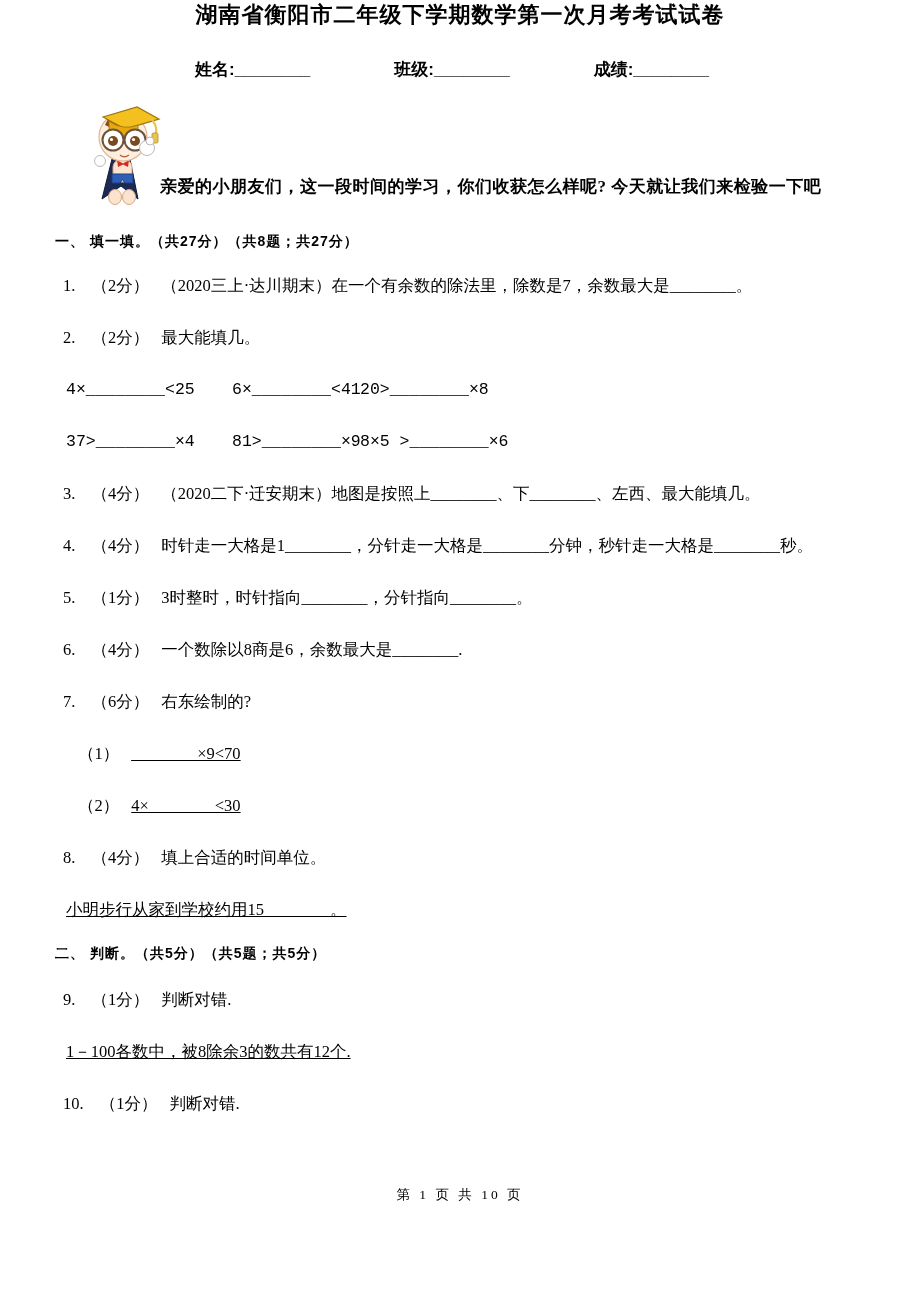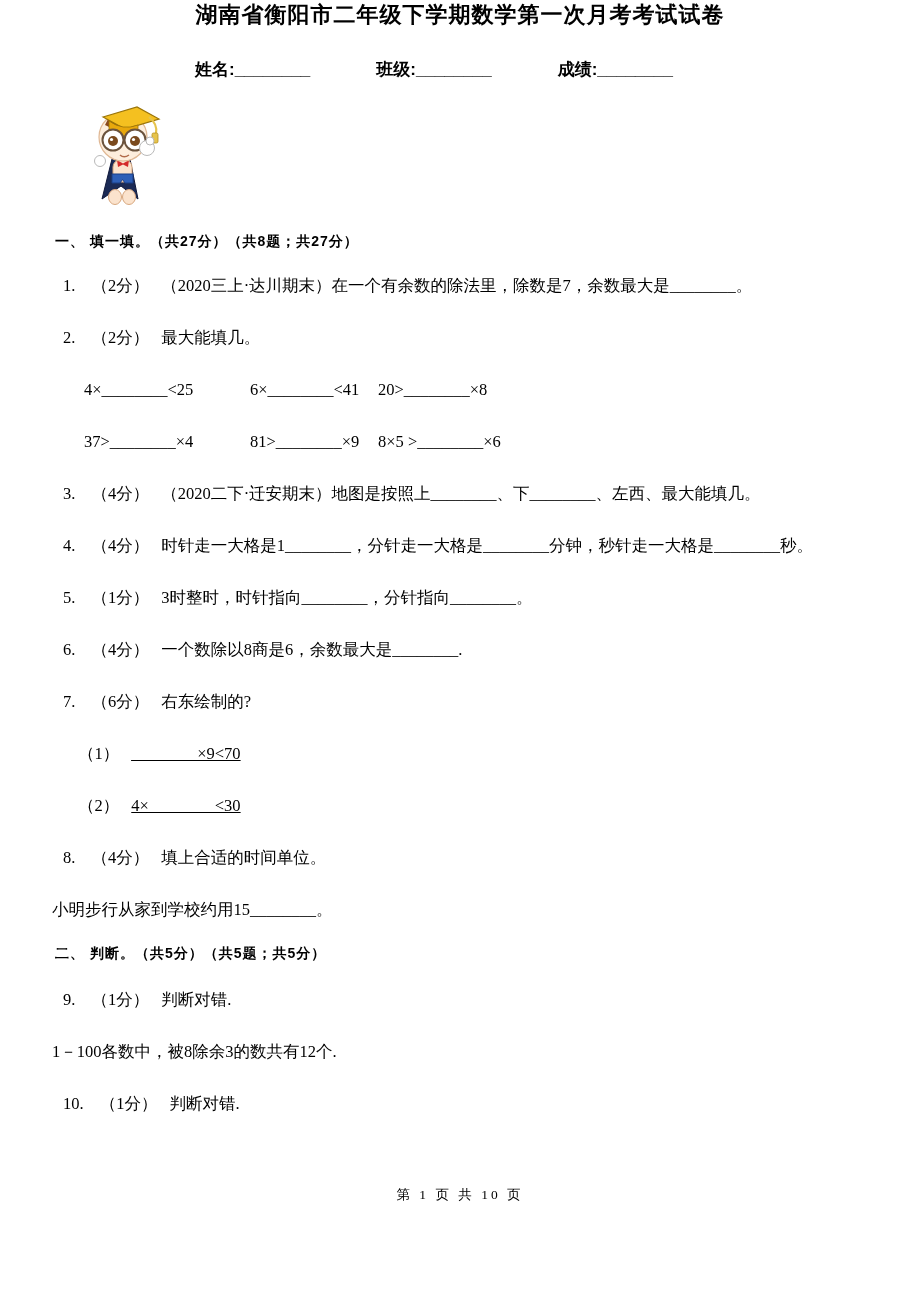--- a/index.html
+++ b/index.html
@@ -15,21 +15,21 @@
     text-align: center;
     font-size: 22px;
     font-weight: bold;
     font-family: "Liberation Sans", "DejaVu Sans", sans-serif;
     letter-spacing: 1px;
   }
   .fields-row {
     margin-top: 28px;
     padding-left: 195px;
     display: flex;
-    gap: 66px;
+    gap: 84px;
     font-size: 17px;
     font-weight: 600;
     font-family: "Liberation Sans", "DejaVu Sans", sans-serif;
   }
   .intro-block { position: relative; height: 118px; margin-top: 14px; }
   .mascot { position: absolute; left: 84px; top: 4px; }
   .intro-text {
     position: absolute; left: 160px; top: 80px;
     font-size: 17px; font-weight: 600;
     letter-spacing: 0.5px;
@@ -40,24 +40,24 @@
     font-size: 14px;
     font-weight: bold;
     font-family: "Liberation Sans", "DejaVu Sans", sans-serif;
     letter-spacing: 1px;
   }
   .sec-heading.sec2 { margin-top: 24px; }
   .line { margin-top: 30px; font-size: 16.5px; line-height: 22px; }
   .line.first { margin-top: 24px; }
   .line.q9 { margin-top: 26px; }
   .q   { margin-left: 63px; }
-  .eq  { margin-left: 84px; display: flex; }
+  .eq  { margin-left: 66px; display: flex; font-family: Liberation Mono, monospace; }
   .eq .cell1 { width: 166px; }
   .eq .cell2 { width: 128px; }
-  .para { margin-left: 52px; }
+  .para { margin-left: 66px; text-decoration: underline; }
   .sub  { margin-left: 78px; text-decoration: underline; }
   .q .num   { display: inline-block; margin-right: 16px; }
   .q .score { display: inline-block; margin-right: 12px; }
   .sub .sublabel { display: inline-block; margin-right: 12px; }
   .footer {
     position: absolute; top: 1186px; left: 0;
     width: 100%; text-align: center;
     font-size: 13.5px; letter-spacing: 3px;
   }
 </style>
@@ -105,20 +105,21 @@
     <circle cx="29" cy="42" r="5" fill="#7a4a1e"></circle>
     <circle cx="51" cy="42" r="5" fill="#7a4a1e"></circle>
     <circle cx="27.5" cy="40.5" r="1.6" fill="#fff"></circle>
     <circle cx="49.5" cy="40.5" r="1.6" fill="#fff"></circle>
 
     <path d="M36 56 q4 3.5 9 0" stroke="#b06a4a" fill="none" stroke-width="1.5"></path>
 
     <circle cx="63" cy="49" r="7.5" fill="#ffffff" stroke="#b9b9b9" stroke-width="1"></circle>
     <circle cx="66" cy="42" r="4" fill="#ffffff" stroke="#b9b9b9" stroke-width="1"></circle>
   </svg>
+  <div class="intro-text">亲爱的小朋友们，这一段时间的学习，你们收获怎么样呢? 今天就让我们来检验一下吧</div>
 </div>
 
 <div class="sec-heading">一、 填一填。（共27分）（共8题；共27分）</div>
 
 <div class="line q first">
   <span class="num">1.</span><span class="score">（2分）</span><span>（2020三上·达川期末）在一个有余数的除法里，除数是7，余数最大是________。</span>
 </div>
 
 <div class="line q">
   <span class="num">2.</span><span class="score">（2分）</span><span>最大能填几。</span>

